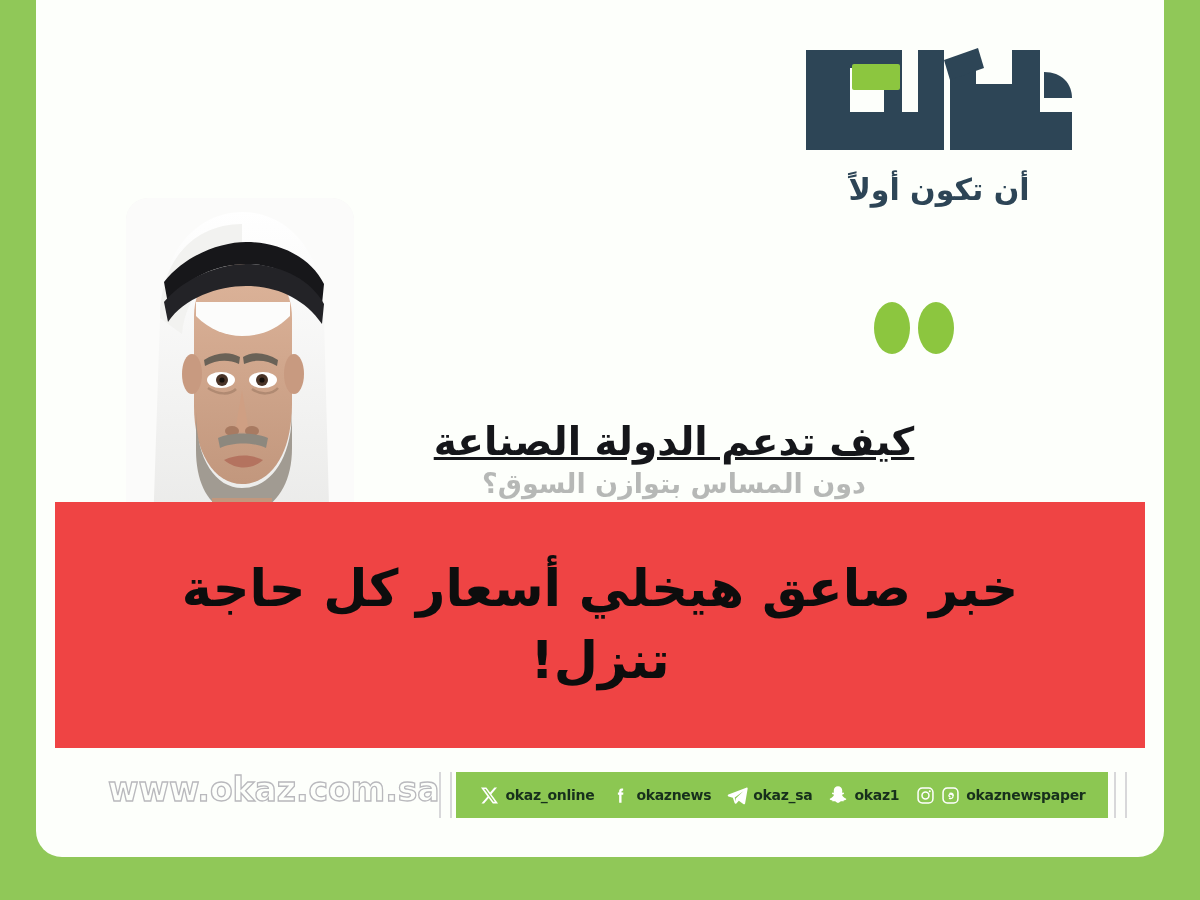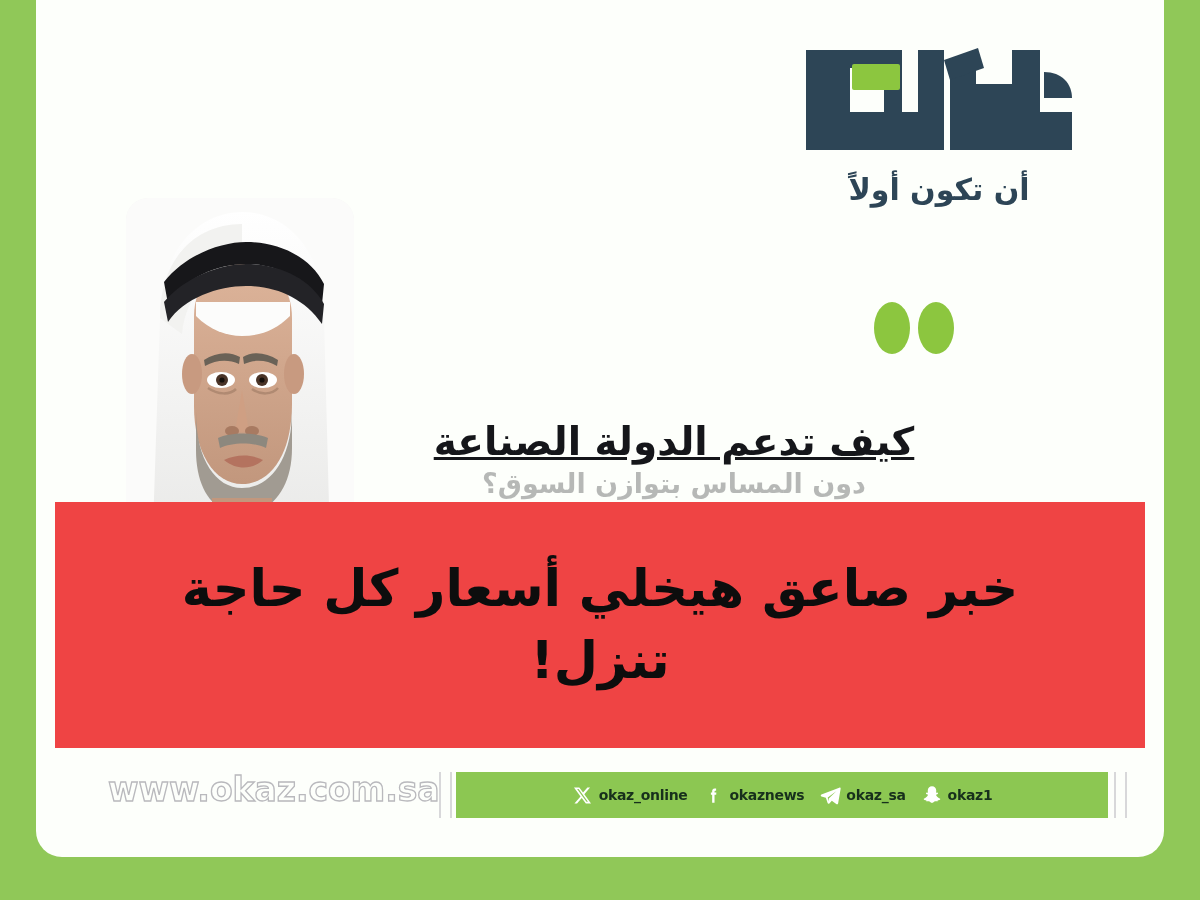--- a/index.html
+++ b/index.html
@@ -375,20 +375,38 @@
 
         <div class="social-item">
           <span class="ico">
             <svg width="20" height="20" viewBox="0 0 24 24">
                 <path fill="#ffffff" d="M12 1.6c3 0 5 2.2 5.1 5.1 0 .9-.1 1.8-.1 2.5.3.1.7.1 1 0 .5-.2 1.1.1 1.2.6.1.6-.3 1-1 1.3-.6.2-1.3.4-1.3.9 0 .8 2.2 3.6 4.4 4.1.5.1.7.5.6.9-.2.8-1.7 1.2-2.9 1.4-.2.4-.2 1-.4 1.2-.2.2-.7.1-1.3 0-.9-.1-2 0-2.8.6-.9.6-1.6 1.3-2.5 1.3s-1.6-.7-2.5-1.3c-.8-.6-1.9-.7-2.8-.6-.6.1-1.1.2-1.3 0-.2-.2-.2-.8-.4-1.2-1.2-.2-2.7-.6-2.9-1.4-.1-.4.1-.8.6-.9 2.2-.5 4.4-3.3 4.4-4.1 0-.5-.7-.7-1.3-.9-.7-.3-1.1-.7-1-1.3.1-.5.7-.8 1.2-.6.3.1.7.1 1 0 0-.7-.1-1.6-.1-2.5C7 3.8 9 1.6 12 1.6Z"></path>
               </svg>
           </span>
           <span class="handle">okaz1</span>
         </div>
 
+        <div class="social-item">
+          <span class="ico-group">
+            <span class="ico">
+              <svg width="19" height="19" viewBox="0 0 24 24">
+                <rect x="2.6" y="2.6" width="18.8" height="18.8" rx="5.4" fill="none" stroke="#ffffff" stroke-width="1.9"></rect>
+                <circle cx="12" cy="12" r="4.4" fill="none" stroke="#ffffff" stroke-width="1.9"></circle>
+                <circle cx="17.4" cy="6.6" r="1.3" fill="#ffffff"></circle>
+              </svg>
+            </span>
+            <span class="ico">
+              <svg width="19" height="19" viewBox="0 0 24 24">
+                <rect x="2.6" y="2.6" width="18.8" height="18.8" rx="5.4" fill="none" stroke="#ffffff" stroke-width="1.9"></rect>
+                <path d="M15.6 12.1c-.1-3-2.9-3.6-4.4-2.8m-.6 6.3c2.4.9 4.6-.4 4.6-2.6 0-2.6-3.3-3.2-4.7-2-1.1 1 -.6 2.6 1 2.7" fill="none" stroke="#ffffff" stroke-width="1.5" stroke-linecap="round"></path>
+              </svg>
+            </span>
+          </span>
+          <span class="handle">okaznewspaper</span>
+        </div>
 
       </div>
 
       <div class="sep sep-right"></div>
     </div>
 
   </div>
 </div>
 
 </body></html>

